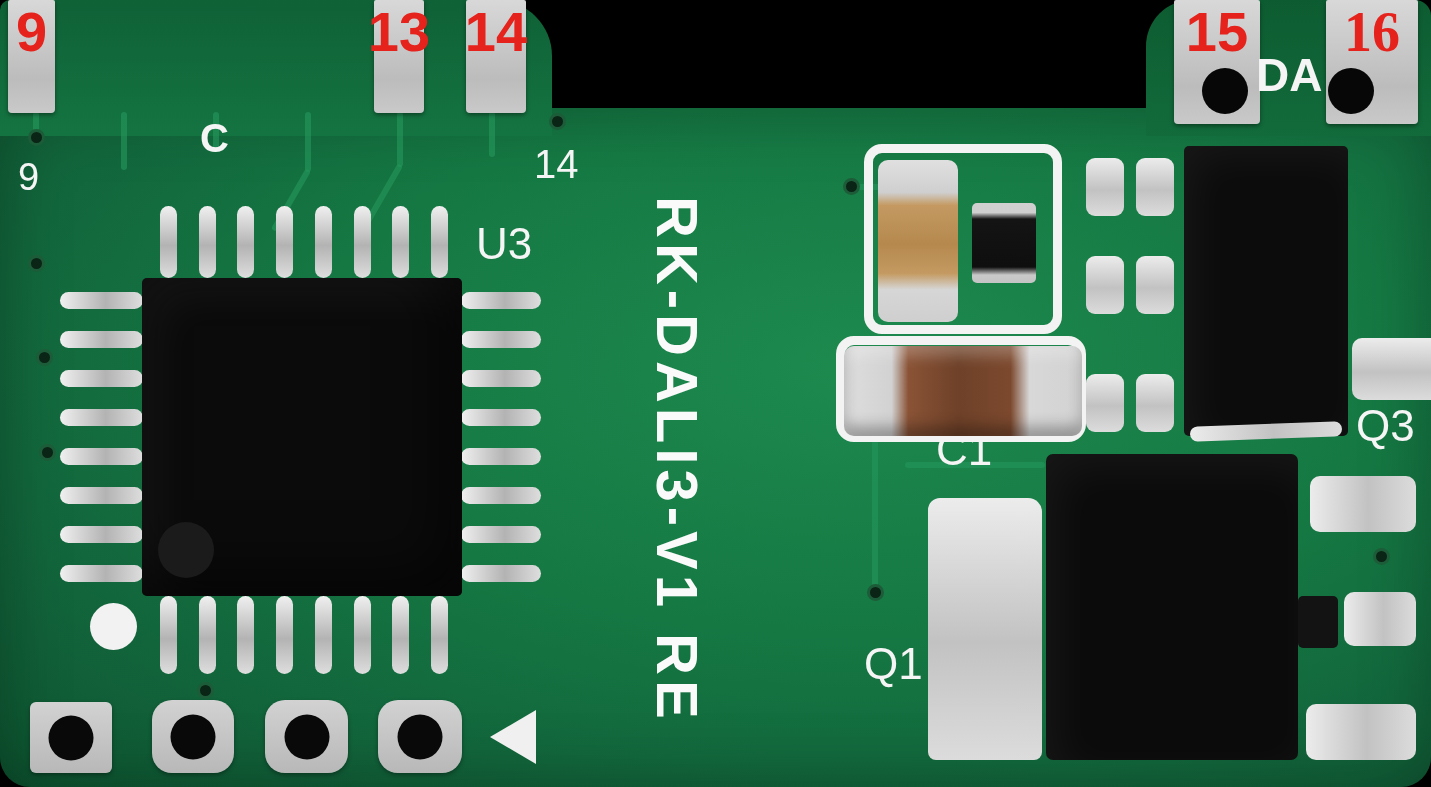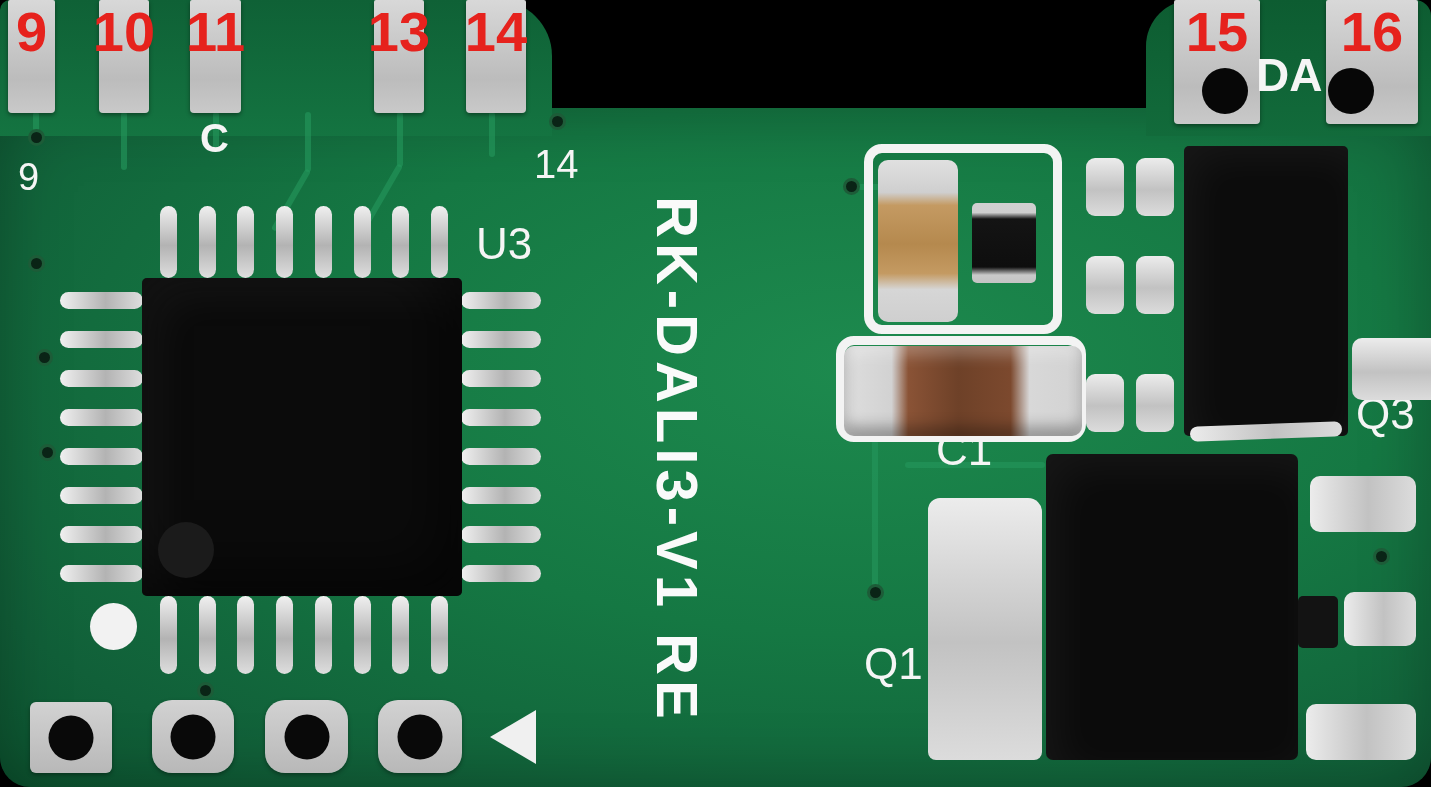--- a/index.html
+++ b/index.html
@@ -124,51 +124,45 @@
   <div class="abs trace" style="left:397px;top:112px;width:6px;height:55px;"></div>
   <div class="abs trace" style="left:380px;top:160px;width:6px;height:70px;transform:rotate(30deg);"></div>
   <div class="abs trace" style="left:489px;top:112px;width:6px;height:45px;"></div>
   <div class="abs trace" style="left:872px;top:440px;width:6px;height:150px;"></div>
   <div class="abs trace" style="left:905px;top:462px;width:140px;height:6px;"></div>
   <div class="abs trace" style="left:858px;top:184px;width:30px;height:6px;"></div>
 
   <div class="abs edge-pad" style="left:8px;width:47px;">
     <span class="pad-num">9</span>
   </div>
-  <div class="abs edge-pad" style="left:99px;width:50px;">
-    <span class="pad-num">10</span>
-  </div>
-  <div class="abs edge-pad" style="left:190px;width:51px;">
-    <span class="pad-num">11</span>
-  </div>
   <div class="abs edge-pad" style="left:374px;width:50px;">
     <span class="pad-num">13</span>
   </div>
   <div class="abs edge-pad" style="left:466px;width:60px;">
     <span class="pad-num">14</span>
   </div>
 
   <div class="abs edge-pad tall" style="left:1174px;width:86px;padding-left:30px;">
     <span class="pad-num">15</span>
     <div class="pad-hole" style="left:28px;top:68px;"></div>
   </div>
-  <div class="abs edge-pad tall" style="left:1326px;width:92px;">
+  <div class="abs edge-pad tall" style="left:1326px;width:92px;font-family:Liberation Serif, serif;">
     <span class="pad-num">16</span>
     <div class="pad-hole" style="left:2px;top:68px;"></div>
   </div>
 
   <span class="silk" style="left:1256px;top:52px;font-size:46px;">DA</span>
   <span class="silk" style="left:200px;top:118px;font-size:40px;">C</span>
   <span class="silk" style="left:18px;top:158px;font-size:38px;font-weight:400;">9</span>
   <span class="silk" style="left:534px;top:144px;font-size:40px;font-weight:400;">14</span>
   <span class="silk" style="left:476px;top:222px;font-size:44px;font-weight:400;">U3</span>
   <span class="silk silk-vert" style="left:648px;top:196px;height:575px;">RK-DALI3-V1 RE</span>
   <span class="silk" style="left:936px;top:428px;font-size:44px;font-weight:400;">C1</span>
   <span class="silk" style="left:864px;top:642px;font-size:44px;font-weight:400;">Q1</span>
-  <span class="silk" style="left:1356px;top:392px;font-size:44px;font-weight:400;">Q3</span>
+  <span class="silk" style="left:1356px;top:404px;font-size:44px;font-weight:400;">Q3</span>
 
   <div class="pins pins-top">
       <div class="pin-v"></div>
       <div class="pin-v"></div>
       <div class="pin-v"></div>
       <div class="pin-v"></div>
       <div class="pin-v"></div>
       <div class="pin-v"></div>
       <div class="pin-v"></div>
       <div class="pin-v"></div>

